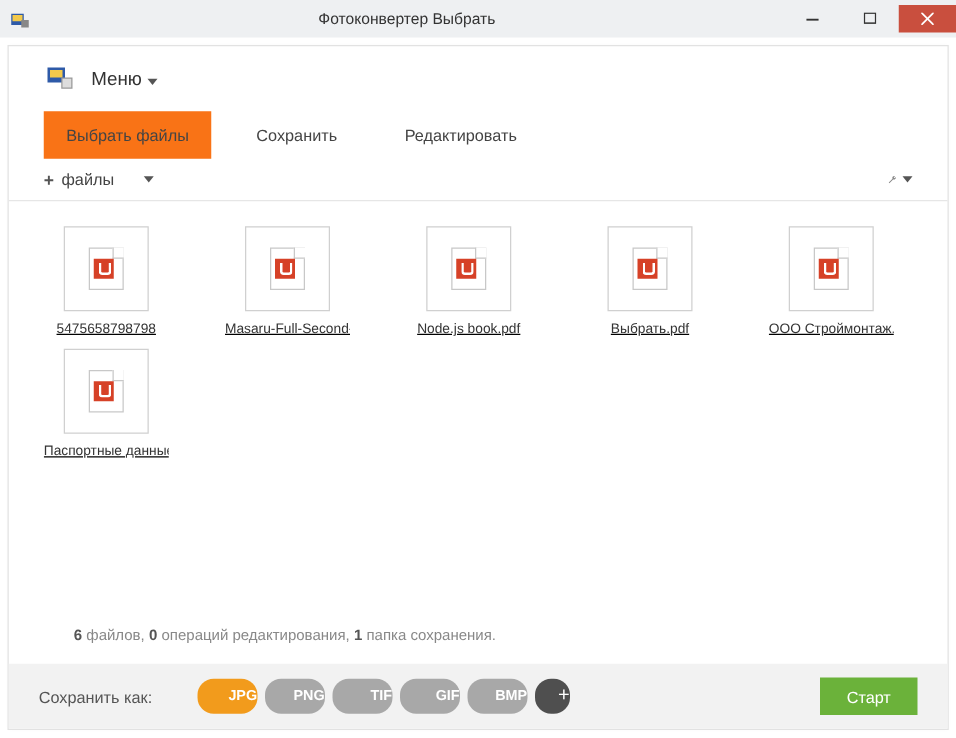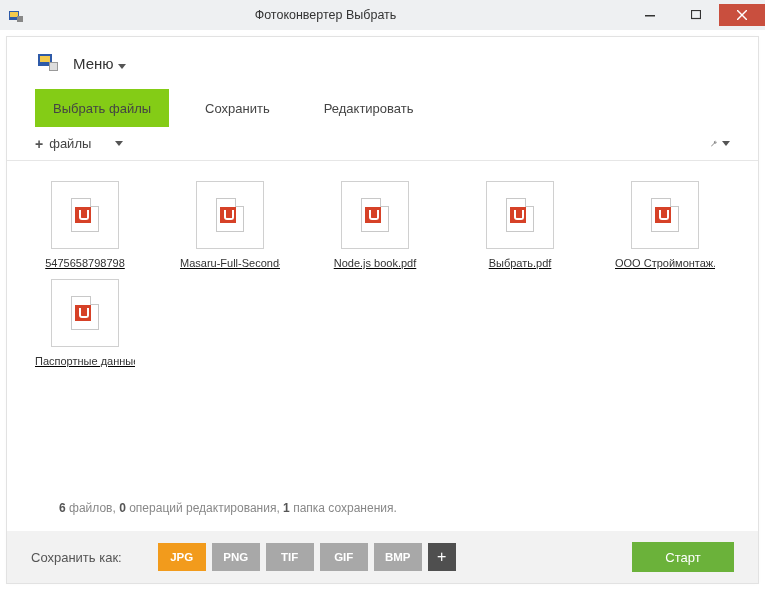--- a/index.html
+++ b/index.html
@@ -17,21 +17,21 @@
   .panel { position: absolute; left: 6px; right: 6px; top: 36px; bottom: 6px; background: #fff; border: 1px solid #e2e2e2; box-shadow: 0 0 4px rgba(0,0,0,.02); }
 
   
   .menu-row { height: 52px; display: flex; align-items: center; padding: 0 28px; }
   .menu-btn { display: inline-flex; align-items: center; font-size: 15px; color: #333; cursor: pointer; }
   .menu-btn .caret { margin-left: 4px; }
 
   
   .tabs { height: 38px; display: flex; align-items: stretch; padding: 0 28px; }
   .tab { padding: 0 18px; display: flex; align-items: center; font-size: 13px; color: #444; cursor: pointer; }
-  .tab.active { background: #84cc16; }
+  .tab.active { background: #f97316; }
   .tab + .tab { margin-left: 18px; }
 
   
   .files-bar { height: 34px; border-bottom: 1px solid #e6e6e6; display: flex; align-items: center; padding: 0 28px; justify-content: space-between; }
   .files-add { display: inline-flex; align-items: center; gap: 6px; font-size: 13px; color: #444; cursor: pointer; }
   .caret-small { width: 0; height: 0; border-left: 4px solid transparent; border-right: 4px solid transparent; border-top: 5px solid #555; display: inline-block; }
   .wrench { width: 20px; height: 20px; color: #777; cursor: pointer; display:inline-flex; align-items:center; gap:4px;}
 
   
   .grid { padding: 20px 28px 0 28px; display: flex; flex-wrap: wrap; gap: 10px 45px; align-content: flex-start; text-decoration: underline; }
@@ -44,24 +44,24 @@
   .fname { font-size: 11px; color: #333; text-align: center; white-space: nowrap; overflow: hidden; }
 
   
   .status { position: absolute; left: 16px; right: 0; bottom: 56px; padding: 0 36px 12px 36px; font-size: 12px; color: #888; }
   .status b { color: #555; font-weight: 600; }
 
   
   .bottom { position: absolute; left: 0; right: 0; bottom: 0; height: 52px; background: #f2f2f2; display: flex; align-items: center; padding: 0 24px; }
   .save-as { font-size: 13px; color: #555; margin-right: 36px; text-align: right; }
   .fmt-row { display: flex; gap: 6px; }
-  .fmt { width: 48px; height: 28px; background: #a8a8a8; color: #fff; font-size: 11.5px; font-weight: 600; display: flex; align-items: center; justify-content: center; cursor: pointer; }
+  .fmt { width: 48px; height: 28px; background: #a8a8a8; color: #fff; font-size: 11.5px; font-weight: 600; display: flex; align-items: center; justify-content: flex-end; cursor: pointer; border-radius: 13px; }
   .fmt.active { background: #f29b1c; }
   .fmt.add { width: 28px; background: #4f4f4f; font-size: 16px; font-weight: 400; }
-  .start { margin-left: auto; width: 102px; height: 30px; background: #6bb23a; color: #fff; font-size: 13px; border: none; cursor: pointer; }
+  .start { margin-left: auto; width: 78px; height: 30px; background: #6bb23a; color: #fff; font-size: 13px; border: none; cursor: pointer; }
 
   .plus-icon { font-size: 14px; color:#555; font-weight:bold; }
   .gap { width: 12px; }
 </style>
 </head>
 <body>
 
 <div class="titlebar">
   <span class="app-icon">
     <svg width="16" height="16" viewBox="0 0 16 16">

